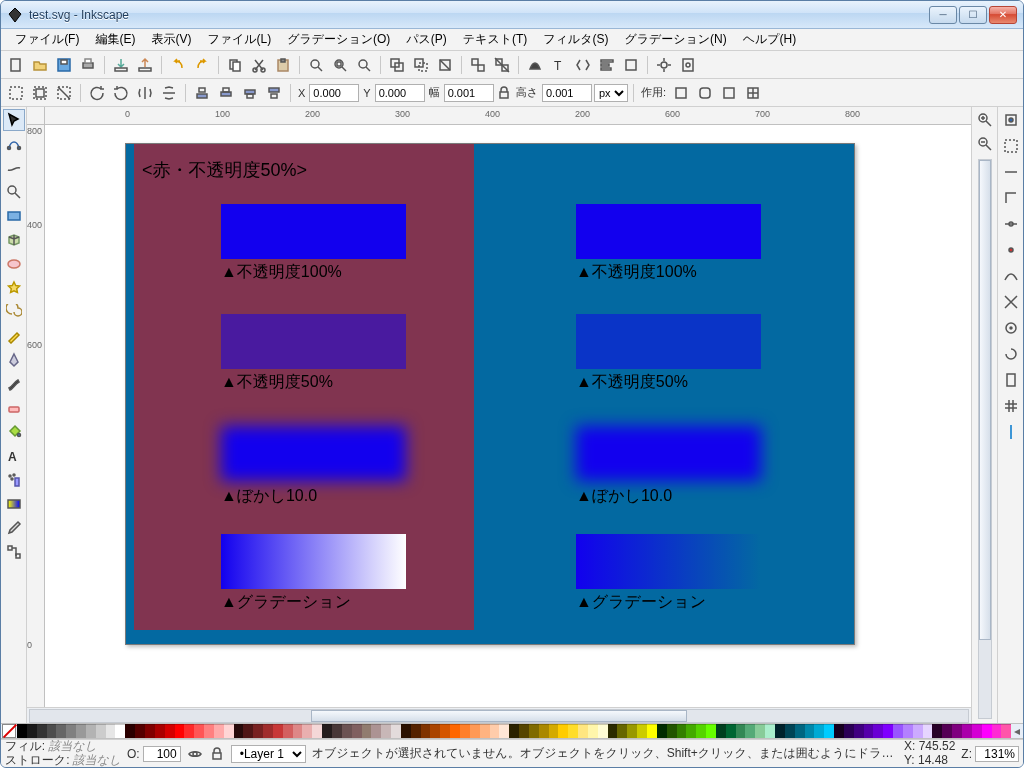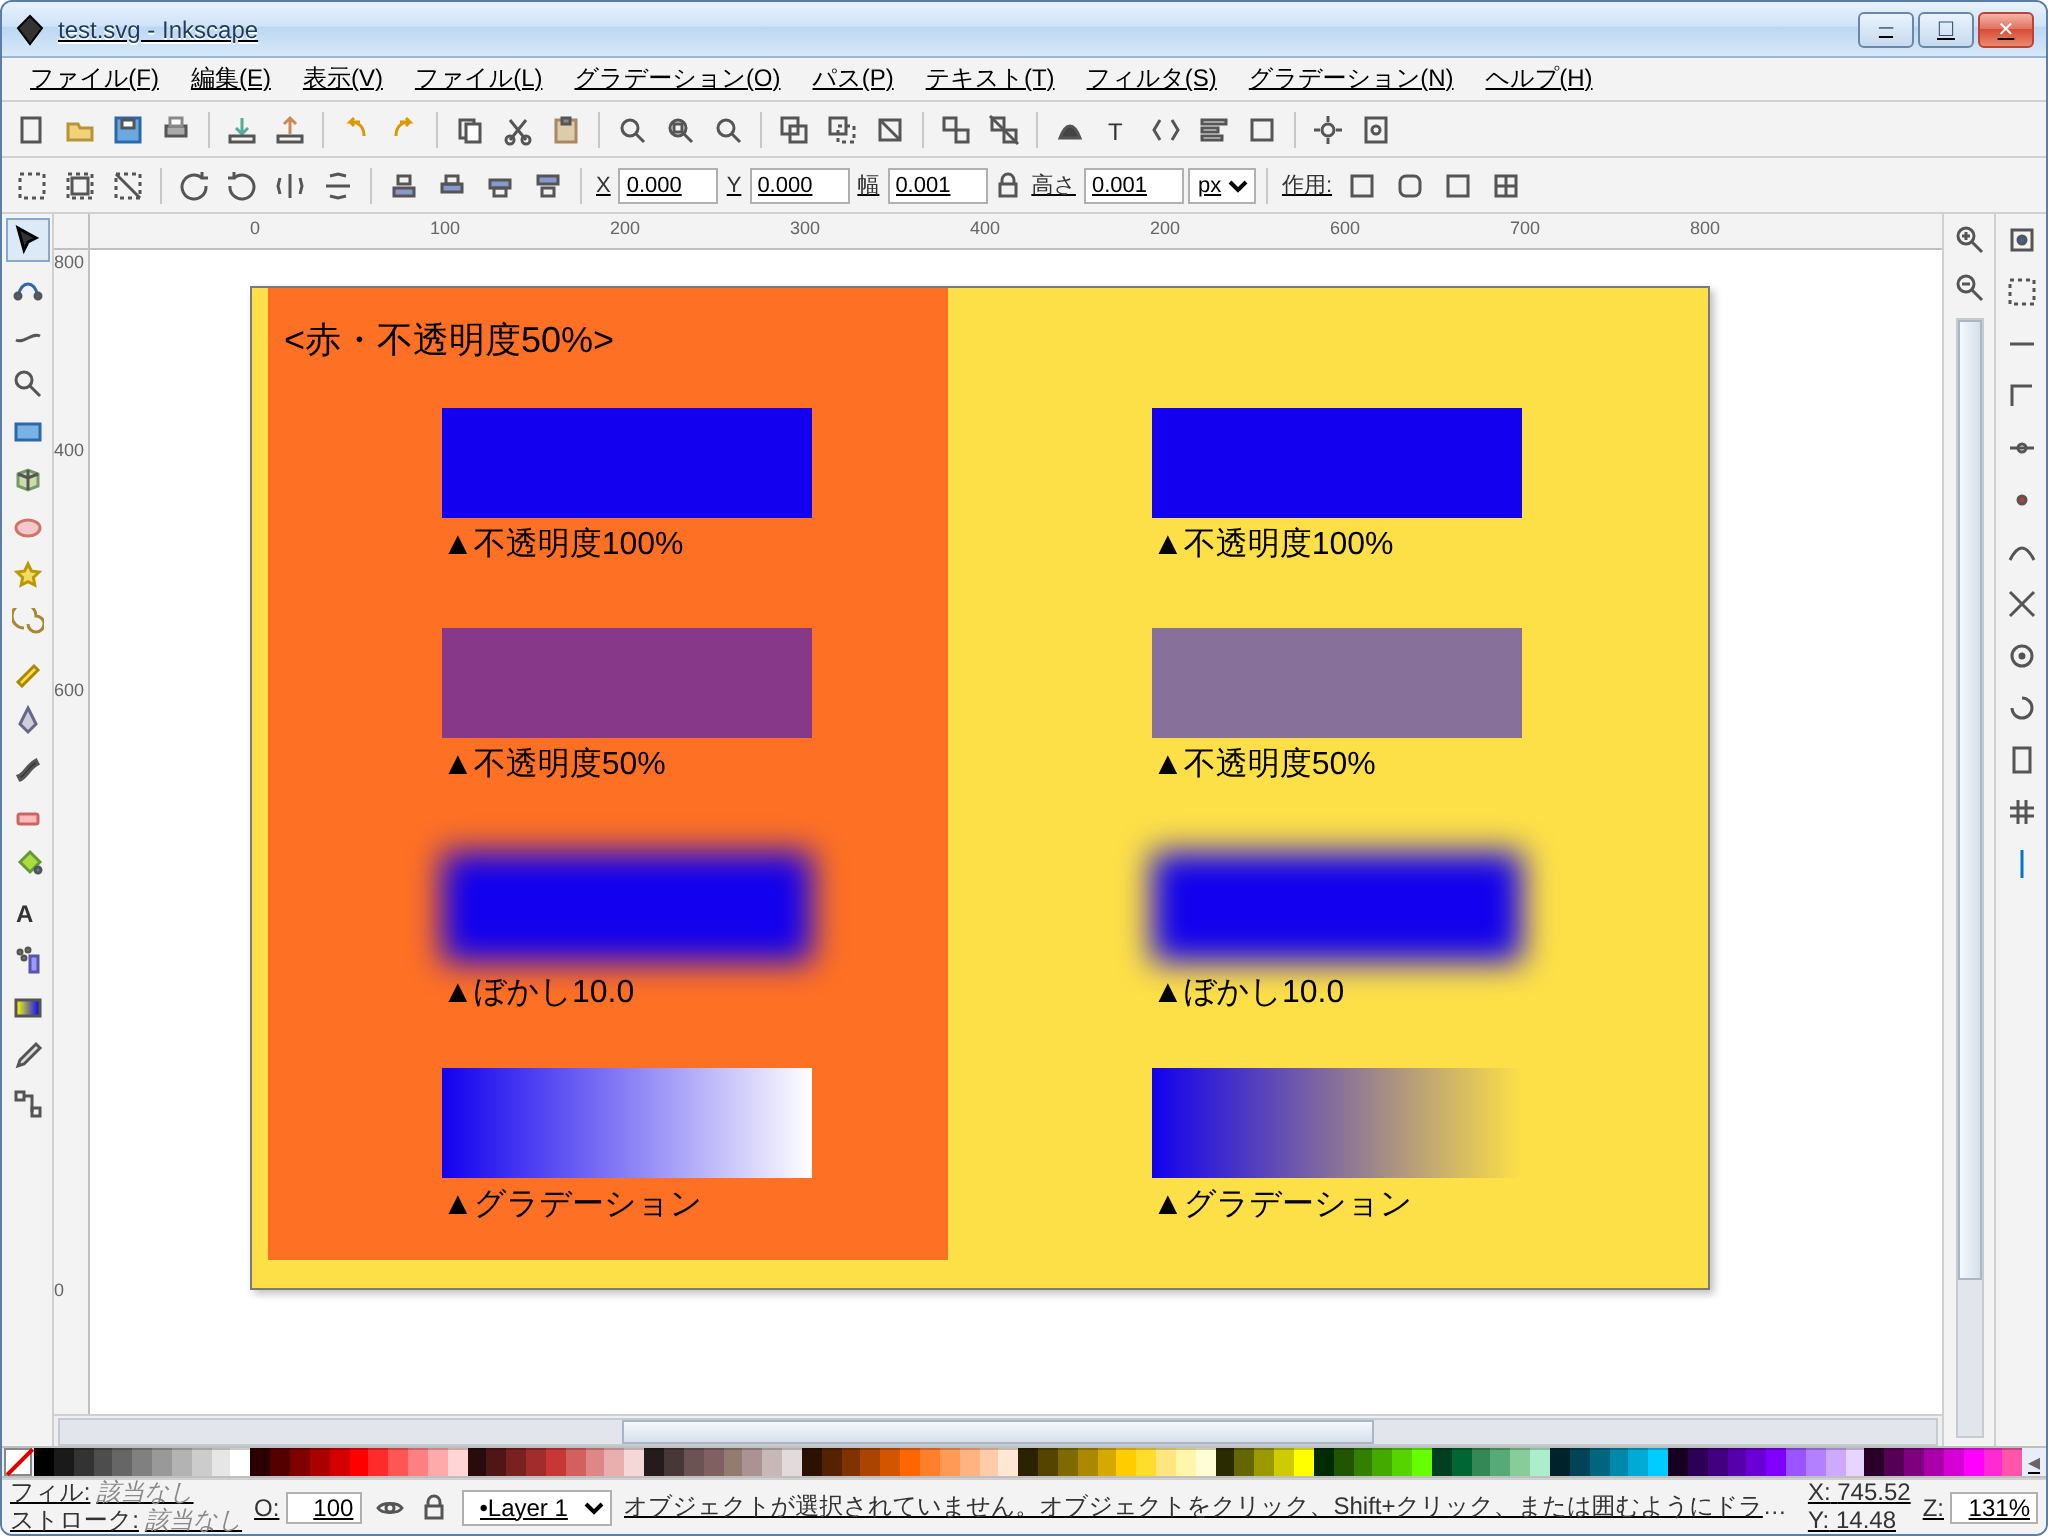--- a/index.html
+++ b/index.html
@@ -1,19 +1,19 @@
 <!DOCTYPE html>
 <html><head>
 <meta charset="utf-8">
 <style>
 * { box-sizing: border-box; margin: 0; padding: 0; font-family: "Segoe UI", Tahoma, sans-serif; font-size: 12px; }
 body { background: #fff; width: 1024px; height: 768px; overflow: hidden; }
 
 
-.window { width: 1024px; height: 768px; border: 1px solid #5a7ea5; border-radius: 6px; overflow: hidden; display: flex; flex-direction: column; background: #e8eef7; text-decoration: underline; }
+.window { width: 1024px; height: 768px; border: 1px solid #5a7ea5; border-radius: 6px; overflow: hidden; display: flex; flex-direction: column; background: #e8eef7; }
 .titlebar { height: 28px; background: linear-gradient(#e8f2fc,#cfe3f8 45%,#bcd7f2 46%,#d7e8f9); display: flex; align-items: center; padding: 0 6px; gap: 6px; border-bottom:1px solid #9ab7d6;}
 .titlebar .icon { width: 16px; height: 16px; display:inline-block; }
 .titlebar .title { flex: 1; color:#1f3b5a; text-shadow:0 1px 0 #fff; }
 .win-btns { display:flex; gap:2px; }
 .win-btn { width: 28px; height: 18px; border-radius: 3px; border:1px solid #6a88a6; background:linear-gradient(#eaf3fc,#c6daee); display:flex; align-items:center; justify-content:center; color:#3a5470; font-size:10px;}
 .win-btn.close { background:linear-gradient(#f6b3a9,#e27160 46%,#d64b34 47%,#e9896f); border-color:#b74535; color:#fff;}
 .win-btn.max { }
 
 
 .menubar { height: 22px; background: #f3f3f3; display:flex; align-items:center; padding:0 6px; gap:0; border-bottom:1px solid #d0d0d0;}
@@ -35,21 +35,21 @@
 .toolbox-r{border-left:1px solid #d0d0d0;}
 .tool-icon{width:22px;height:22px;display:flex;align-items:center;justify-content:center;border:1px solid transparent;}
 .tool-icon.active{border-color:#8aa8c9;background:#dce9f7;}
 .canvas-zone{flex:1;display:flex;flex-direction:column;position:relative;overflow:hidden;}
 .ruler-corner{width:18px;height:18px;background:#f3f3f3;border-right:1px solid #c0c0c0;border-bottom:1px solid #c0c0c0;}
 .ruler-h{height:18px;background:#f3f3f3;border-bottom:1px solid #c0c0c0;position:relative;overflow:hidden;font-size:9px;color:#666;}
 .ruler-v{width:18px;background:#f3f3f3;border-right:1px solid #c0c0c0;position:relative;overflow:hidden;font-size:9px;color:#666;}
 .ruler-row{display:flex;}
 .ruler-col{display:flex;flex:1;overflow:hidden;}
 .canvas-scroll{flex:1;background:#fff;position:relative;overflow:hidden;}
-.page{position:absolute;left:80px;top:18px;width:730px;height:502px;background:#fde047;border:1px solid #7a7a7a;box-shadow:2px 2px 4px rgba(0,0,0,.25);}
+.page{position:absolute;left:80px;top:18px;width:730px;height:502px;background:#0369a1;border:1px solid #7a7a7a;box-shadow:2px 2px 4px rgba(0,0,0,.25);}
 
 .redblock{position:absolute;left:8px;top:0;width:340px;height:486px;background:rgba(255,0,0,.5);}
 .samp-label{position:absolute;font-size:18px;color:#000;}
 .rect{position:absolute;width:185px;height:55px;background:#1200ee;}
 .rect.blur{filter:blur(8px);}
 .rect.grad{background:linear-gradient(90deg,#1200ee,#fff);}
 .grad-r{background:linear-gradient(90deg,#1200ee,rgba(255,255,255,0));}
 .caption{position:absolute;font-size:16px;color:#000;}
 
 .cmd-col{width:26px;background:#f3f3f3;border-left:1px solid #d0d0d0;display:flex;flex-direction:column;align-items:center;gap:4px;padding-top:2px;}

